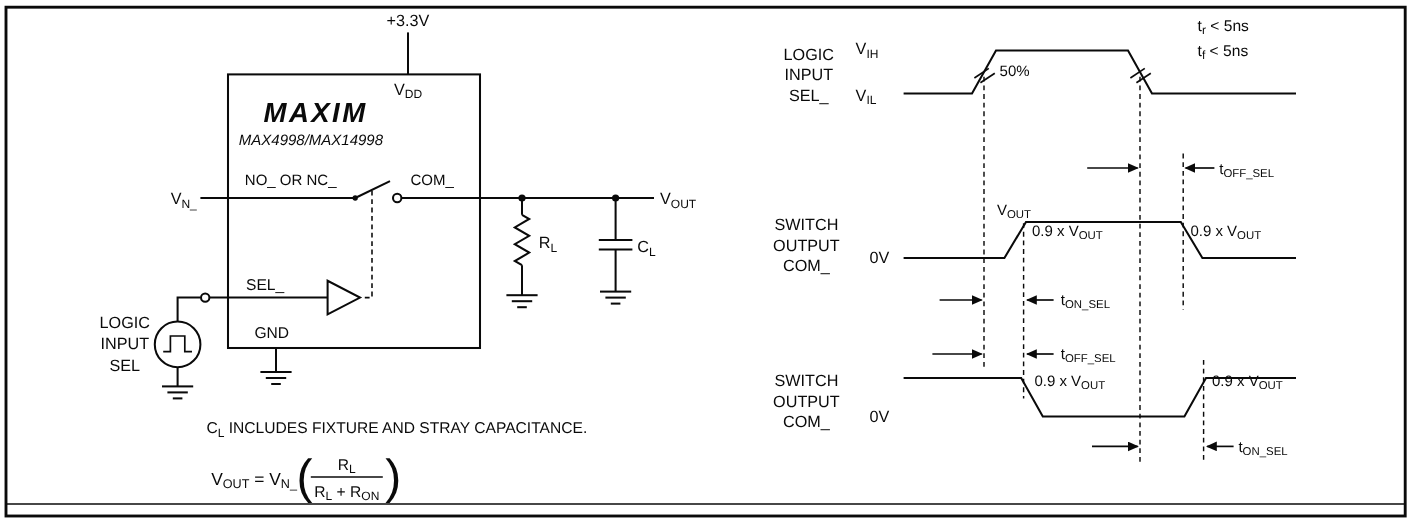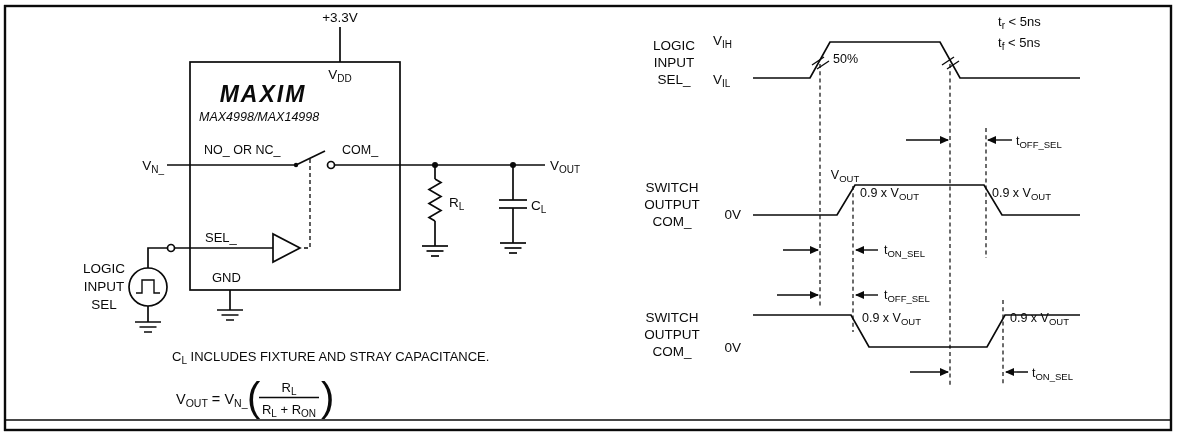--- a/index.html
+++ b/index.html
@@ -1,16 +1,16 @@
 <!DOCTYPE html>
 <html><head>
 <meta charset="utf-8">
 <style>
   html,body{margin:0;padding:0;background:#ffffff;}
-  .page{position:relative;width:1177px;height:436px;background:#ffffff;overflow:hidden;border-radius:14px;}
+  .page{position:relative;width:1177px;height:436px;background:#ffffff;overflow:hidden;}
   svg{display:block;}
   text{font-family:"Liberation Sans","DejaVu Sans",sans-serif;fill:#0a0a0a;}
   .it{font-style:italic;}
   .logo{font-style:italic;font-weight:bold;letter-spacing:2px;}
   .wire{stroke:#0a0a0a;stroke-width:1.7;fill:none;}
   .frame{stroke:#0a0a0a;fill:none;}
   .dash{stroke:#0a0a0a;stroke-width:1.2;stroke-dasharray:4 3.2;fill:none;}
   .dashw{stroke:#0a0a0a;stroke-width:1.3;stroke-dasharray:4 3;fill:none;}
   .sym{fill:#ffffff;stroke:#0a0a0a;stroke-width:1.7;}
   .mk{stroke:#0a0a0a;stroke-width:1.4;fill:none;}

